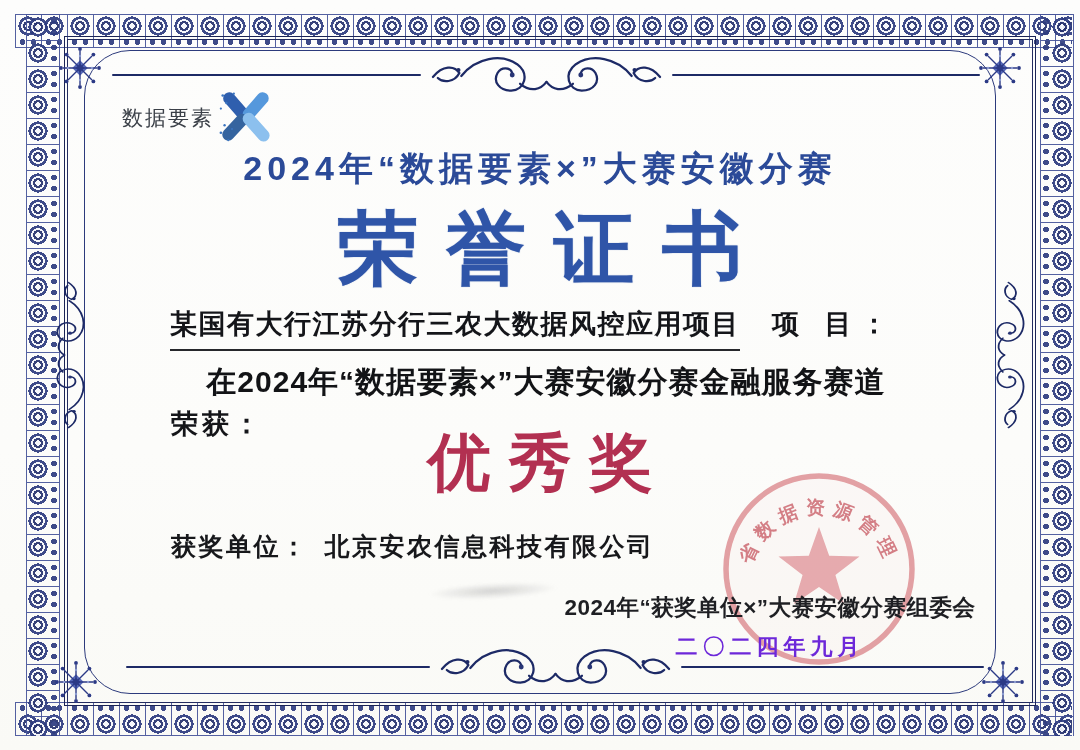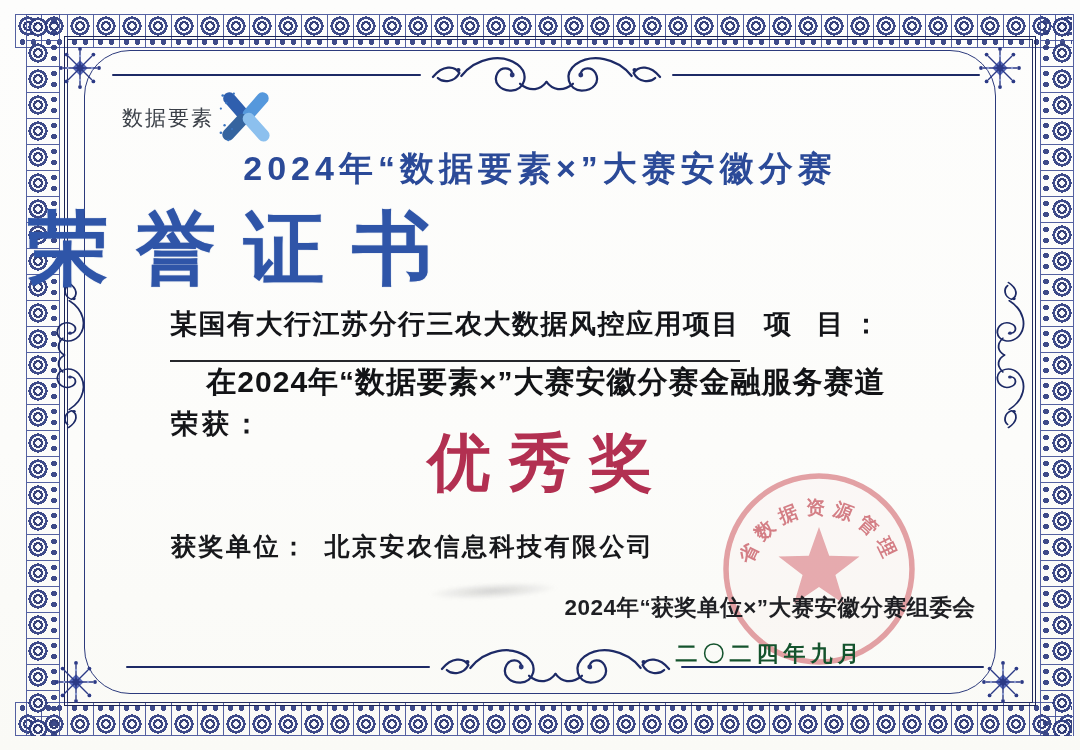--- a/index.html
+++ b/index.html
@@ -67,41 +67,41 @@
   .rosette-tr{left:978px;top:46px;}
   .rosette-bl{left:54px;top:660px;}
   .rosette-br{left:981px;top:660px;}
   
   .logo{position:absolute;left:122px;top:94px;display:flex;align-items:center;}
   .logo-text{font-size:21px;font-weight:400;color:#3b4048;letter-spacing:2px;}
   .logo-x{width:58px;height:52px;margin-left:2px;margin-top:-4px;}
   
   .competition-title{position:absolute;left:0;width:100%;top:146px;text-align:center;
     font-size:34px;font-weight:800;color:var(--title-blue,#2b4a98);letter-spacing:5px;}
-  .cert-title{position:absolute;left:0;width:100%;top:196px;text-align:left;
+  .cert-title{position:absolute;left:0;width:100%;top:196px;text-align:center;
     font-family:"DejaVu Serif",serif;font-size:80px;font-weight:700;
     color:var(--calligraphy-blue,#2f55a8);letter-spacing:28px;text-indent:28px;
     text-shadow:0 0 1px rgba(47,85,168,.6);}
   .project-line{position:absolute;left:170px;top:306px;font-size:27px;font-weight:700;
     color:#141519;letter-spacing:1.5px;white-space:nowrap;}
-  .project-name{border-bottom:2.6px solid #26272b;padding-bottom:21px;}
-  .project-label{margin-left:24px;letter-spacing:9px;}
+  .project-name{border-bottom:2.6px solid #26272b;padding-bottom:10px;}
+  .project-label{margin-left:32px;letter-spacing:9px;}
   .achievement-line{position:absolute;left:0;width:100%;top:362px;text-align:center;
     padding-left:12px;box-sizing:border-box;font-size:30px;font-weight:700;
     color:#121316;letter-spacing:1px;}
   .awarded-label{position:absolute;left:171px;top:406px;font-size:27px;font-weight:700;
     color:#141519;letter-spacing:4px;}
   .award-name{position:absolute;left:0;width:100%;top:420px;text-align:center;
     font-size:63px;font-weight:700;color:var(--award-red,#b23051);letter-spacing:18px;text-indent:18px;}
   .winner-line{position:absolute;left:171px;top:506px;font-size:25px;font-weight:700;
     color:#17181b;letter-spacing:2.5px;white-space:nowrap;margin-top:24px;}
   .winner-name{margin-left:16px;}
   .footer{position:absolute;left:540px;top:592px;width:460px;text-align:center;z-index:3;}
   .issuer{font-size:22.5px;font-weight:700;color:#1e1f23;letter-spacing:.5px;}
-  .issue-date{margin-top:16px;font-size:22px;font-weight:700;color:#14532d;letter-spacing:5px;}
+  .issue-date{margin-top:9px;font-size:22px;font-weight:700;color:#6d28d9;letter-spacing:5px;}
   
   .seal{position:absolute;left:716px;top:466px;width:206px;height:206px;z-index:2;
     opacity:.85;filter:blur(.3px);}
   
   .smudge{position:absolute;left:428px;top:583px;width:130px;height:16px;
     background:radial-gradient(ellipse at center,rgba(125,125,128,.32) 0,rgba(125,125,128,0) 70%);
     filter:blur(1.5px);transform:rotate(-3deg);}
 </style>
 </head>
 <body>

